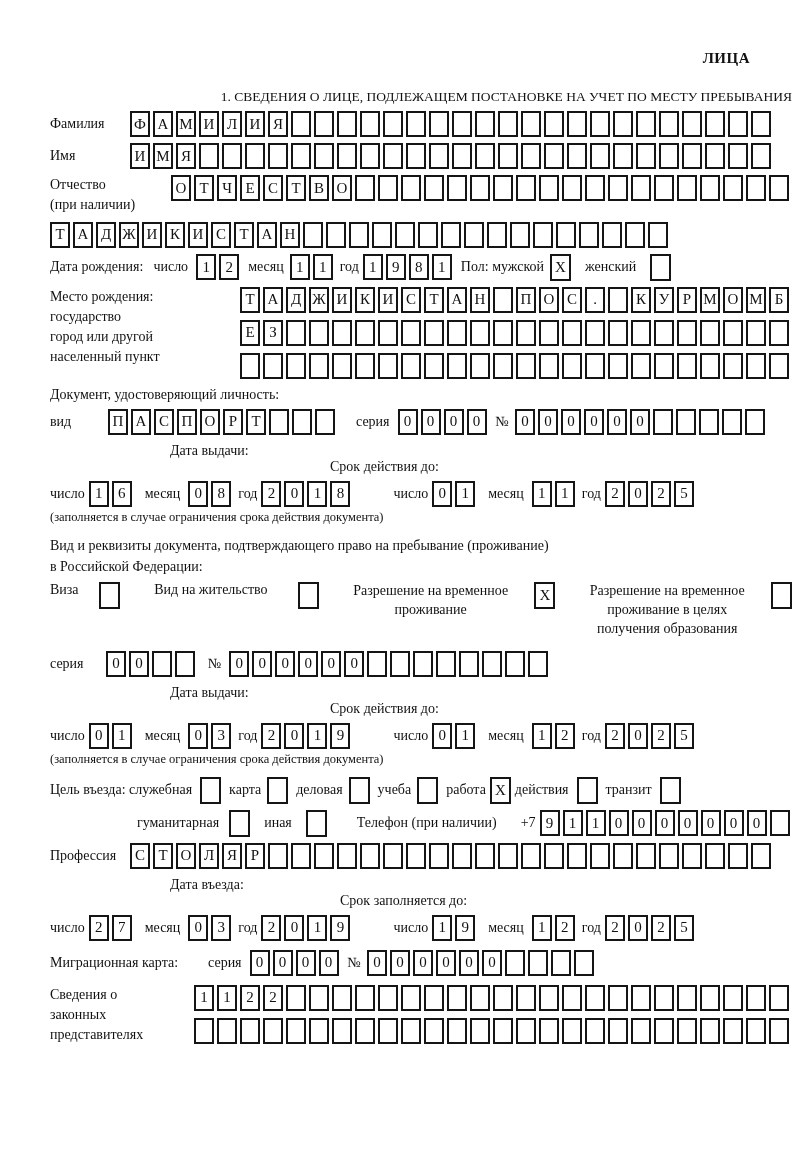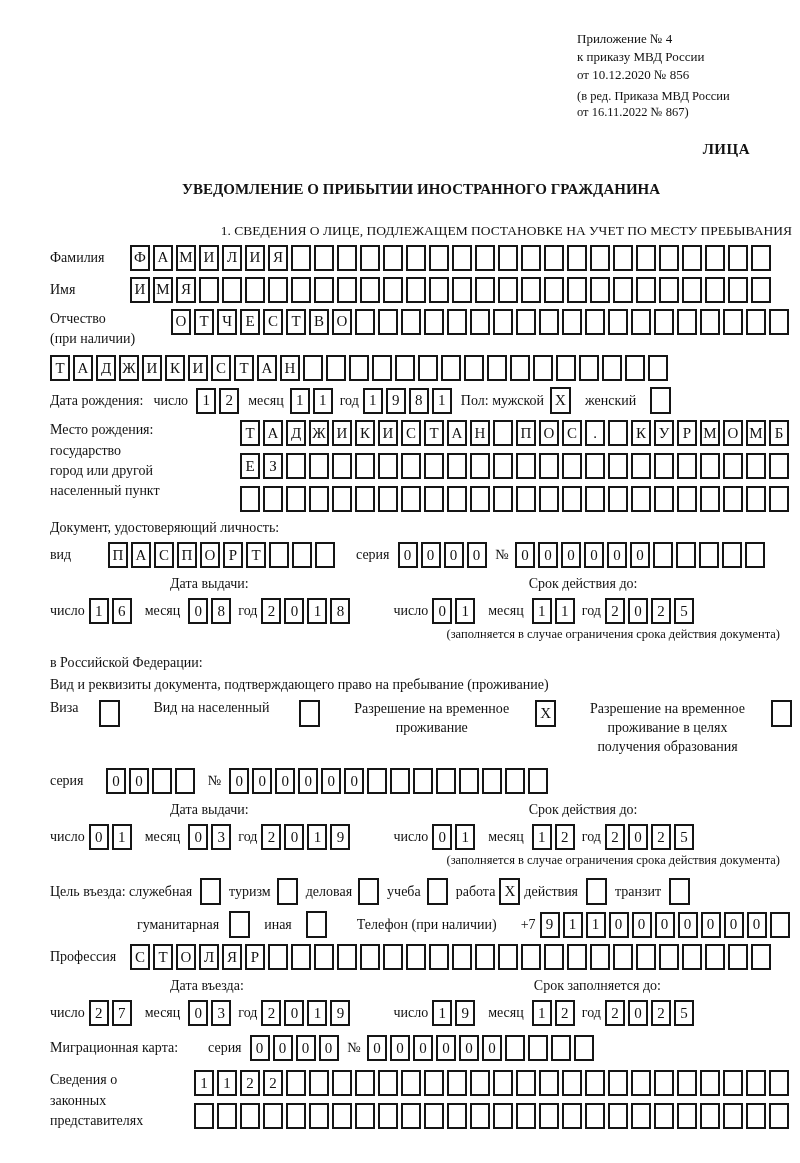--- a/index.html
+++ b/index.html
@@ -29,47 +29,37 @@
     font-size:15px;line-height:1;background:#fff;
   }
   .cbx{
     box-sizing:border-box;flex:none;width:21px;height:27px;border:2px solid #151515;
     display:inline-flex;align-items:center;justify-content:center;font-size:15px;background:#fff;
   }
   .stack{display:flex;flex-direction:column;margin-top:0;}
   .stack .cells{margin-top:0;}
   .stack .rowgap{margin-top:7px;}
   .doc-heading{text-align:left;font-weight:normal;font-size:14px;margin-top:8px;}
-  .dhead{display:flex;font-size:14px;margin-top:8px;}
-  .note{font-size:12.5px;text-align:right;padding-right:12px;margin-top:3px;}
+  .dhead{display:flex;font-size:14px;margin-top:8px;flex-direction:column;}
+  .note{font-size:12.5px;text-align:left;padding-right:12px;margin-top:3px;}
   .plain{margin-top:10px;line-height:1.55;}
   .gap4{margin-left:4px;} .gap6{margin-left:6px;} .gap8{margin-left:8px;}
   .gap10{margin-left:10px;} .gap14{margin-left:14px;} .gap18{margin-left:18px;}
   .gap24{margin-left:24px;} .gap30{margin-left:30px;} .gap40{margin-left:40px;}
   .ctr{text-align:center;line-height:1.35;}
 </style>
 </head>
 <body>
 
 <div class="page">
 
-  <div class="annex">
-    <div>Приложение № 4</div>
-    <div>к приказу МВД России</div>
-    <div>от 10.12.2020 № 856</div>
-    <div class="amend">
-      <div>(в ред. Приказа МВД России</div>
-      <div>от 16.11.2022 № 867)</div>
-    </div>
-  </div>
 
   <div class="form-label">ЛИЦА</div>
 
   <div class="title">
-    <div>УВЕДОМЛЕНИЕ О ПРИБЫТИИ ИНОСТРАННОГО ГРАЖДАНИНА</div>
   </div>
 
   <div class="section-heading">1. СВЕДЕНИЯ О ЛИЦЕ, ПОДЛЕЖАЩЕМ ПОСТАНОВКЕ НА УЧЕТ ПО МЕСТУ ПРЕБЫВАНИЯ</div>
 
   <div class="frow">
     <span class="lbl" style="width:80px">Фамилия</span>
     <span class="cells">
         <span class="cell">Ф</span>
         <span class="cell">А</span>
         <span class="cell">М</span>
@@ -394,28 +384,28 @@
         <span class="cell">2</span>
         <span class="cell">0</span>
         <span class="cell">2</span>
         <span class="cell">5</span>
       </span>
   </div>
 
   <div class="note">(заполняется в случае ограничения срока действия документа)</div>
 
   <div class="plain">
+    <div>Вид и реквизиты документа, подтверждающего право на пребывание (проживание)</div>
     <div>в Российской Федерации:</div>
-    <div>Вид и реквизиты документа, подтверждающего право на пребывание (проживание)</div>
   </div>
 
   <div class="frow top" style="margin-top:4px">
     <span class="lbl">Виза</span>
     <span class="cbx gap4"></span>
-    <span class="lbl gap18">Вид на населенный</span>
+    <span class="lbl gap18">Вид на жительство</span>
     <span class="cbx gap14"></span>
     <span class="lblcol ctr gap18">
       <div>Разрешение на временное</div>
       <div>проживание</div>
     </span>
     <span class="cbx gap10">X</span>
     <span class="lblcol ctr gap18">
       <div>Разрешение на временное</div>
       <div>проживание в целях</div>
       <div>получения образования</div>
@@ -490,21 +480,21 @@
         <span class="cell">2</span>
         <span class="cell">5</span>
       </span>
   </div>
 
   <div class="note">(заполняется в случае ограничения срока действия документа)</div>
 
   <div class="frow" style="margin-top:10px">
     <span class="lbl">Цель въезда: служебная</span>
     <span class="cbx gap8"></span>
-    <span class="lbl gap8">туризм</span>
+    <span class="lbl gap8">карта</span>
     <span class="cbx gap6"></span>
     <span class="lbl gap8">деловая</span>
     <span class="cbx gap6"></span>
     <span class="lbl gap8">учеба</span>
     <span class="cbx gap6"></span>
     <span class="lbl gap8">работа</span>
     <span class="cbx gap4">X</span>
     <span class="lbl gap4">действия</span>
     <span class="cbx gap8"></span>
     <span class="lbl gap8">транзит</span>

